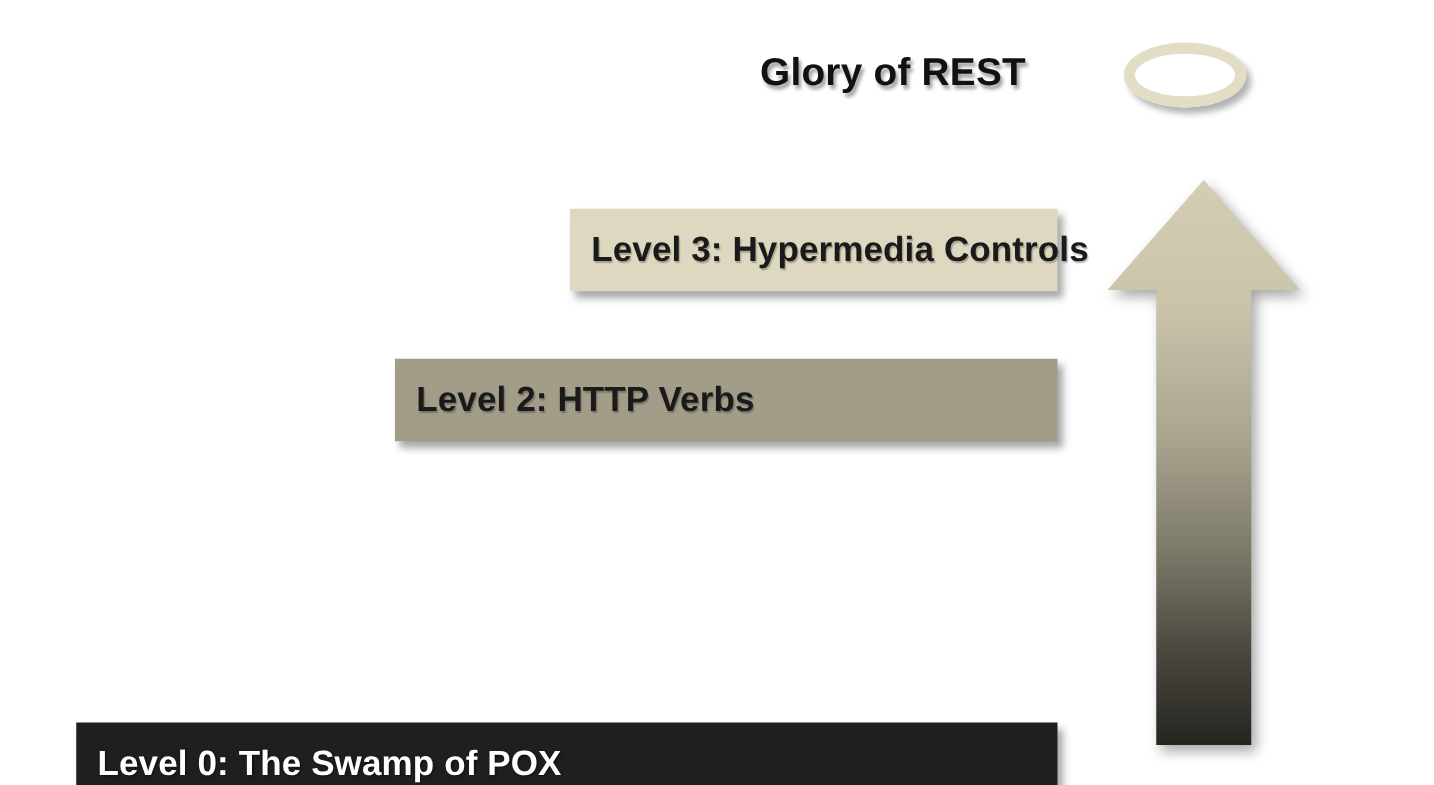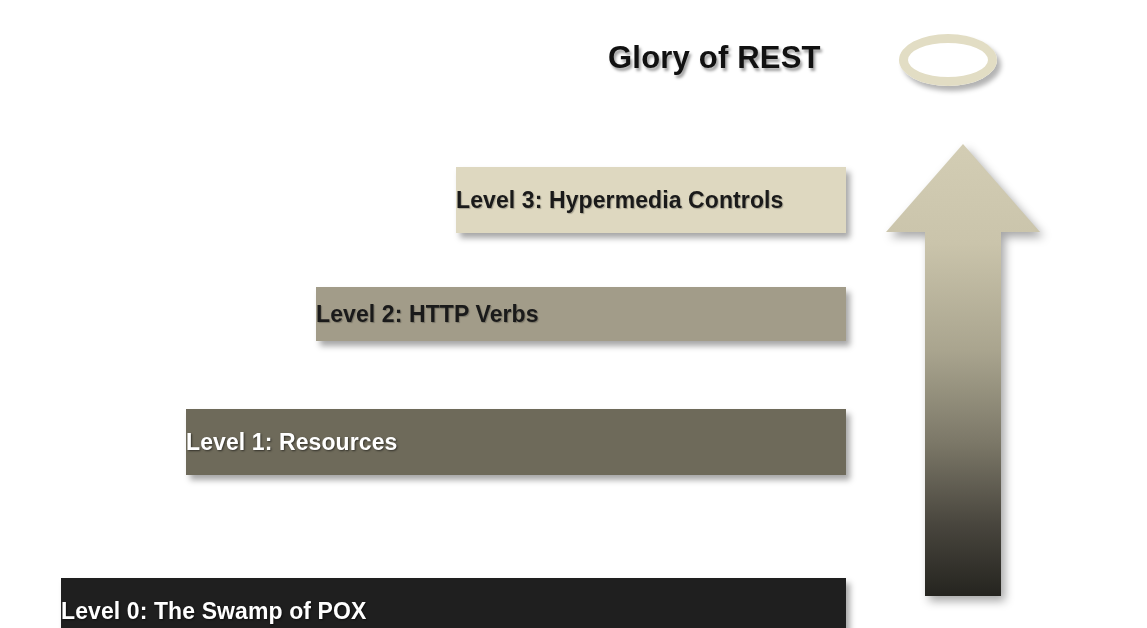--- a/index.html
+++ b/index.html
@@ -60,36 +60,37 @@
 
   
   .bar {
     position: absolute;
     display: flex;
     align-items: center;
     box-sizing: border-box;
     box-shadow: 4px 5px 6px rgba(0,0,0,0.35);
   }
   .bar-label {
-    font-size: 23px;
+    font-size: 28px;
     font-weight: bold;
     white-space: nowrap;
+    padding-left: 17px;
     letter-spacing: 0.1px;
   }
   .bar.dark-text .bar-label {
     color: #1a1a1a;
     text-shadow: 1px 1px 1px rgba(0,0,0,0.25);
   }
   .bar.light-text .bar-label {
     color: #ffffff;
     text-shadow: 1px 1px 2px rgba(0,0,0,0.55);
   }
 
   #bar-level3 { left: 456px; top: 167px; width: 390px; height: 66px; background: #ded8c0; }
-  #bar-level2 { left: 316px; top: 287px; width: 530px; height: 54px; background: #a29c89; }
+  #bar-level2 { left: 316px; top: 287px; width: 530px; height: 66px; background: #a29c89; }
   #bar-level1 { left: 186px; top: 409px; width: 660px; height: 66px; background: #6e6a5a; }
   #bar-level0 { left:  61px; top: 530px; width: 785px; height: 66px; background: #1f1f1f; margin-top: 48px; }
 
   
   .arrow {
     position: absolute;
     left: 884px;
     top: 140px;
     width: 158px;
     height: 458px;
@@ -125,21 +126,18 @@
   </div>
 
   <div class="bar dark-text" id="bar-level3">
     <span class="bar-label">Level 3: Hypermedia Controls</span>
   </div>
 
   <div class="bar dark-text" id="bar-level2">
     <span class="bar-label">Level 2: HTTP Verbs</span>
   </div>
 
-  <div class="bar light-text" id="bar-level1">
-    <span class="bar-label">Level 1: Resources</span>
-  </div>
 
   <div class="bar light-text" id="bar-level0">
     <span class="bar-label">Level 0: The Swamp of POX</span>
   </div>
 
 </div>
 
 </body></html>

